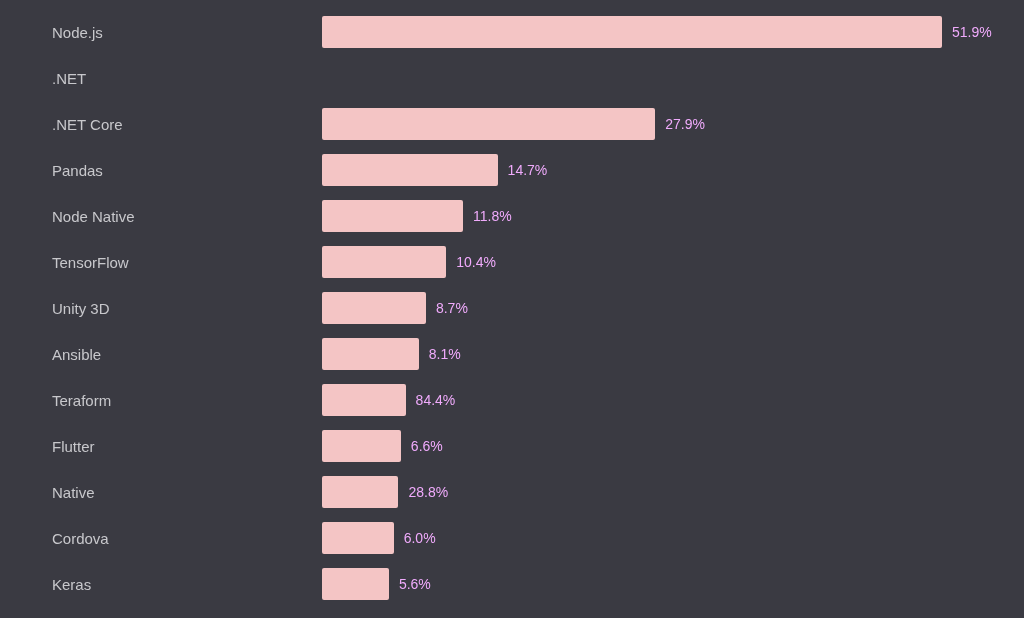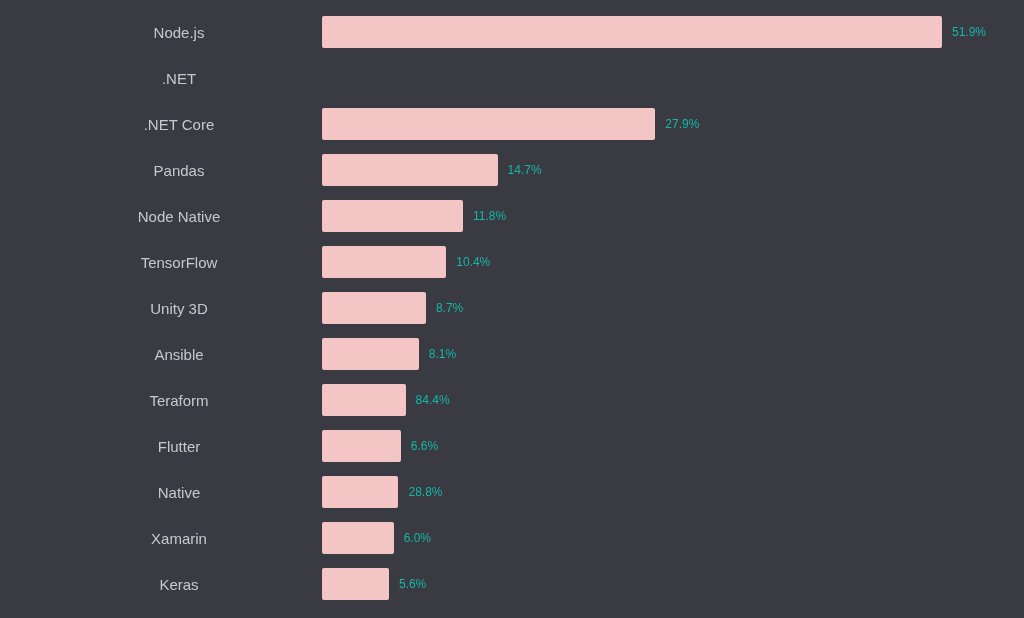--- a/index.html
+++ b/index.html
@@ -22,43 +22,43 @@
 
     .bar-row {
       display: flex;
       align-items: center;
       margin-bottom: 2px;
       height: 44px;
     }
 
     .bar-label {
       width: 270px;
-      text-align: center;
+      text-align: left;
       padding-right: 16px;
       color: #c8c8cc;
       font-size: 15px;
       flex-shrink: 0;
     }
 
     .bar-track {
       flex: 1;
       display: flex;
       align-items: center;
     }
 
     .bar-fill {
       height: 32px;
       background-color: #f4c5c5;
       border-radius: 2px;
       flex-shrink: 0;
     }
 
     .bar-value {
-      color: #14b8a6;
-      font-size: 12px;
+      color: #f0abfc;
+      font-size: 14px;
       margin-left: 10px;
       white-space: nowrap;
     }
   </style>
 </head>
 <body>
 
 <div class="chart-container">
   <div id="bars-container">
       <div class="bar-row">
@@ -128,21 +128,21 @@
         </div>
       </div>
       <div class="bar-row">
         <div class="bar-label">Native</div>
         <div class="bar-track">
           <div class="bar-fill" style="width: 76.4547px;"></div>
           <div class="bar-value">28.8%</div>
         </div>
       </div>
       <div class="bar-row">
-        <div class="bar-label">Xamarin</div>
+        <div class="bar-label">Cordova</div>
         <div class="bar-track">
           <div class="bar-fill" style="width: 71.6763px;"></div>
           <div class="bar-value">6.0%</div>
         </div>
       </div>
       <div class="bar-row">
         <div class="bar-label">Keras</div>
         <div class="bar-track">
           <div class="bar-fill" style="width: 66.8979px;"></div>
           <div class="bar-value">5.6%</div>

